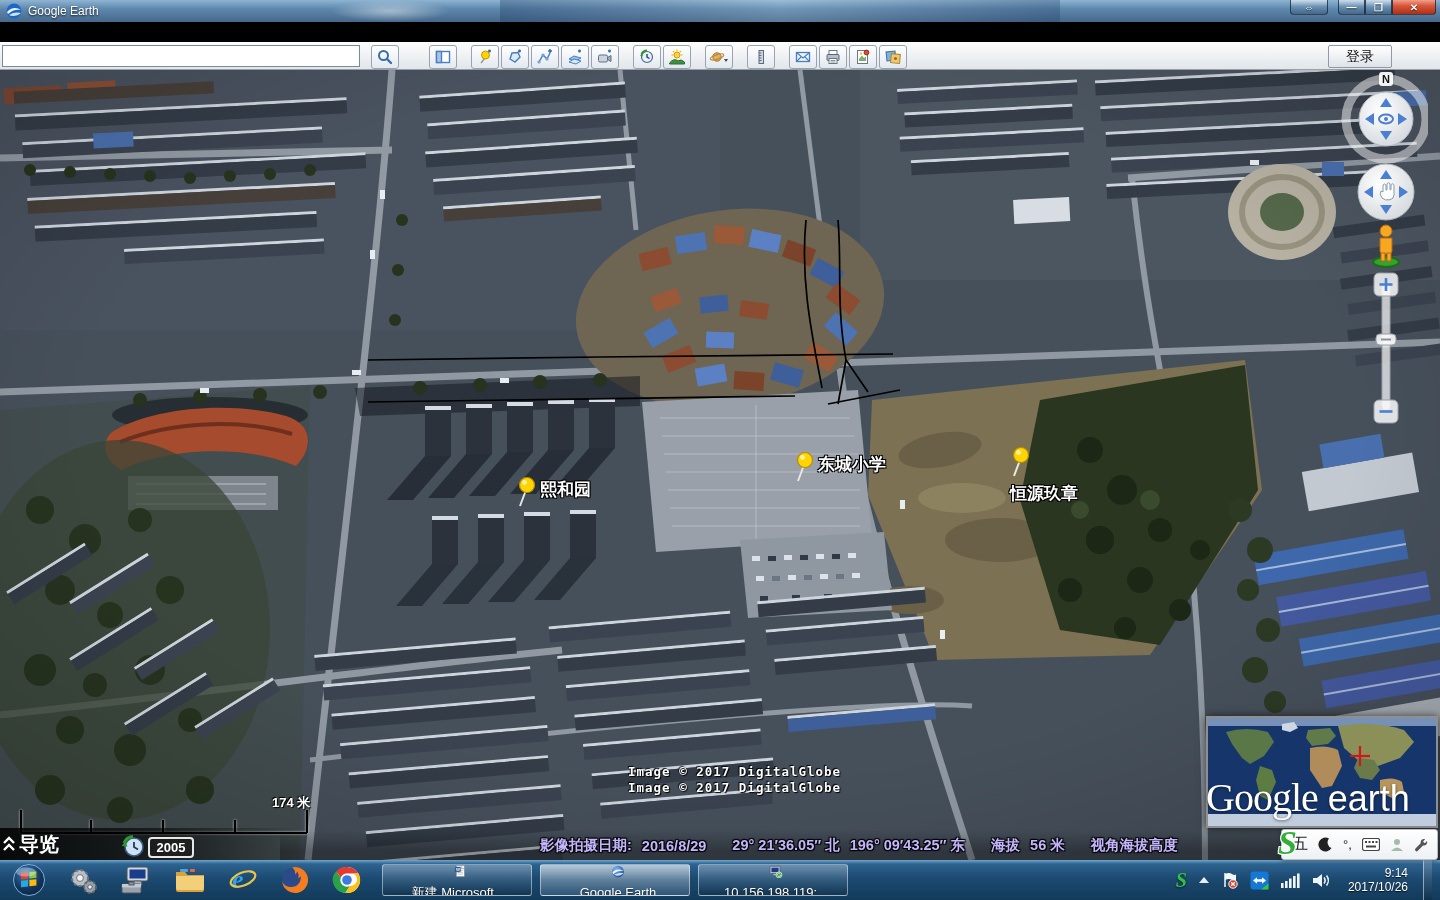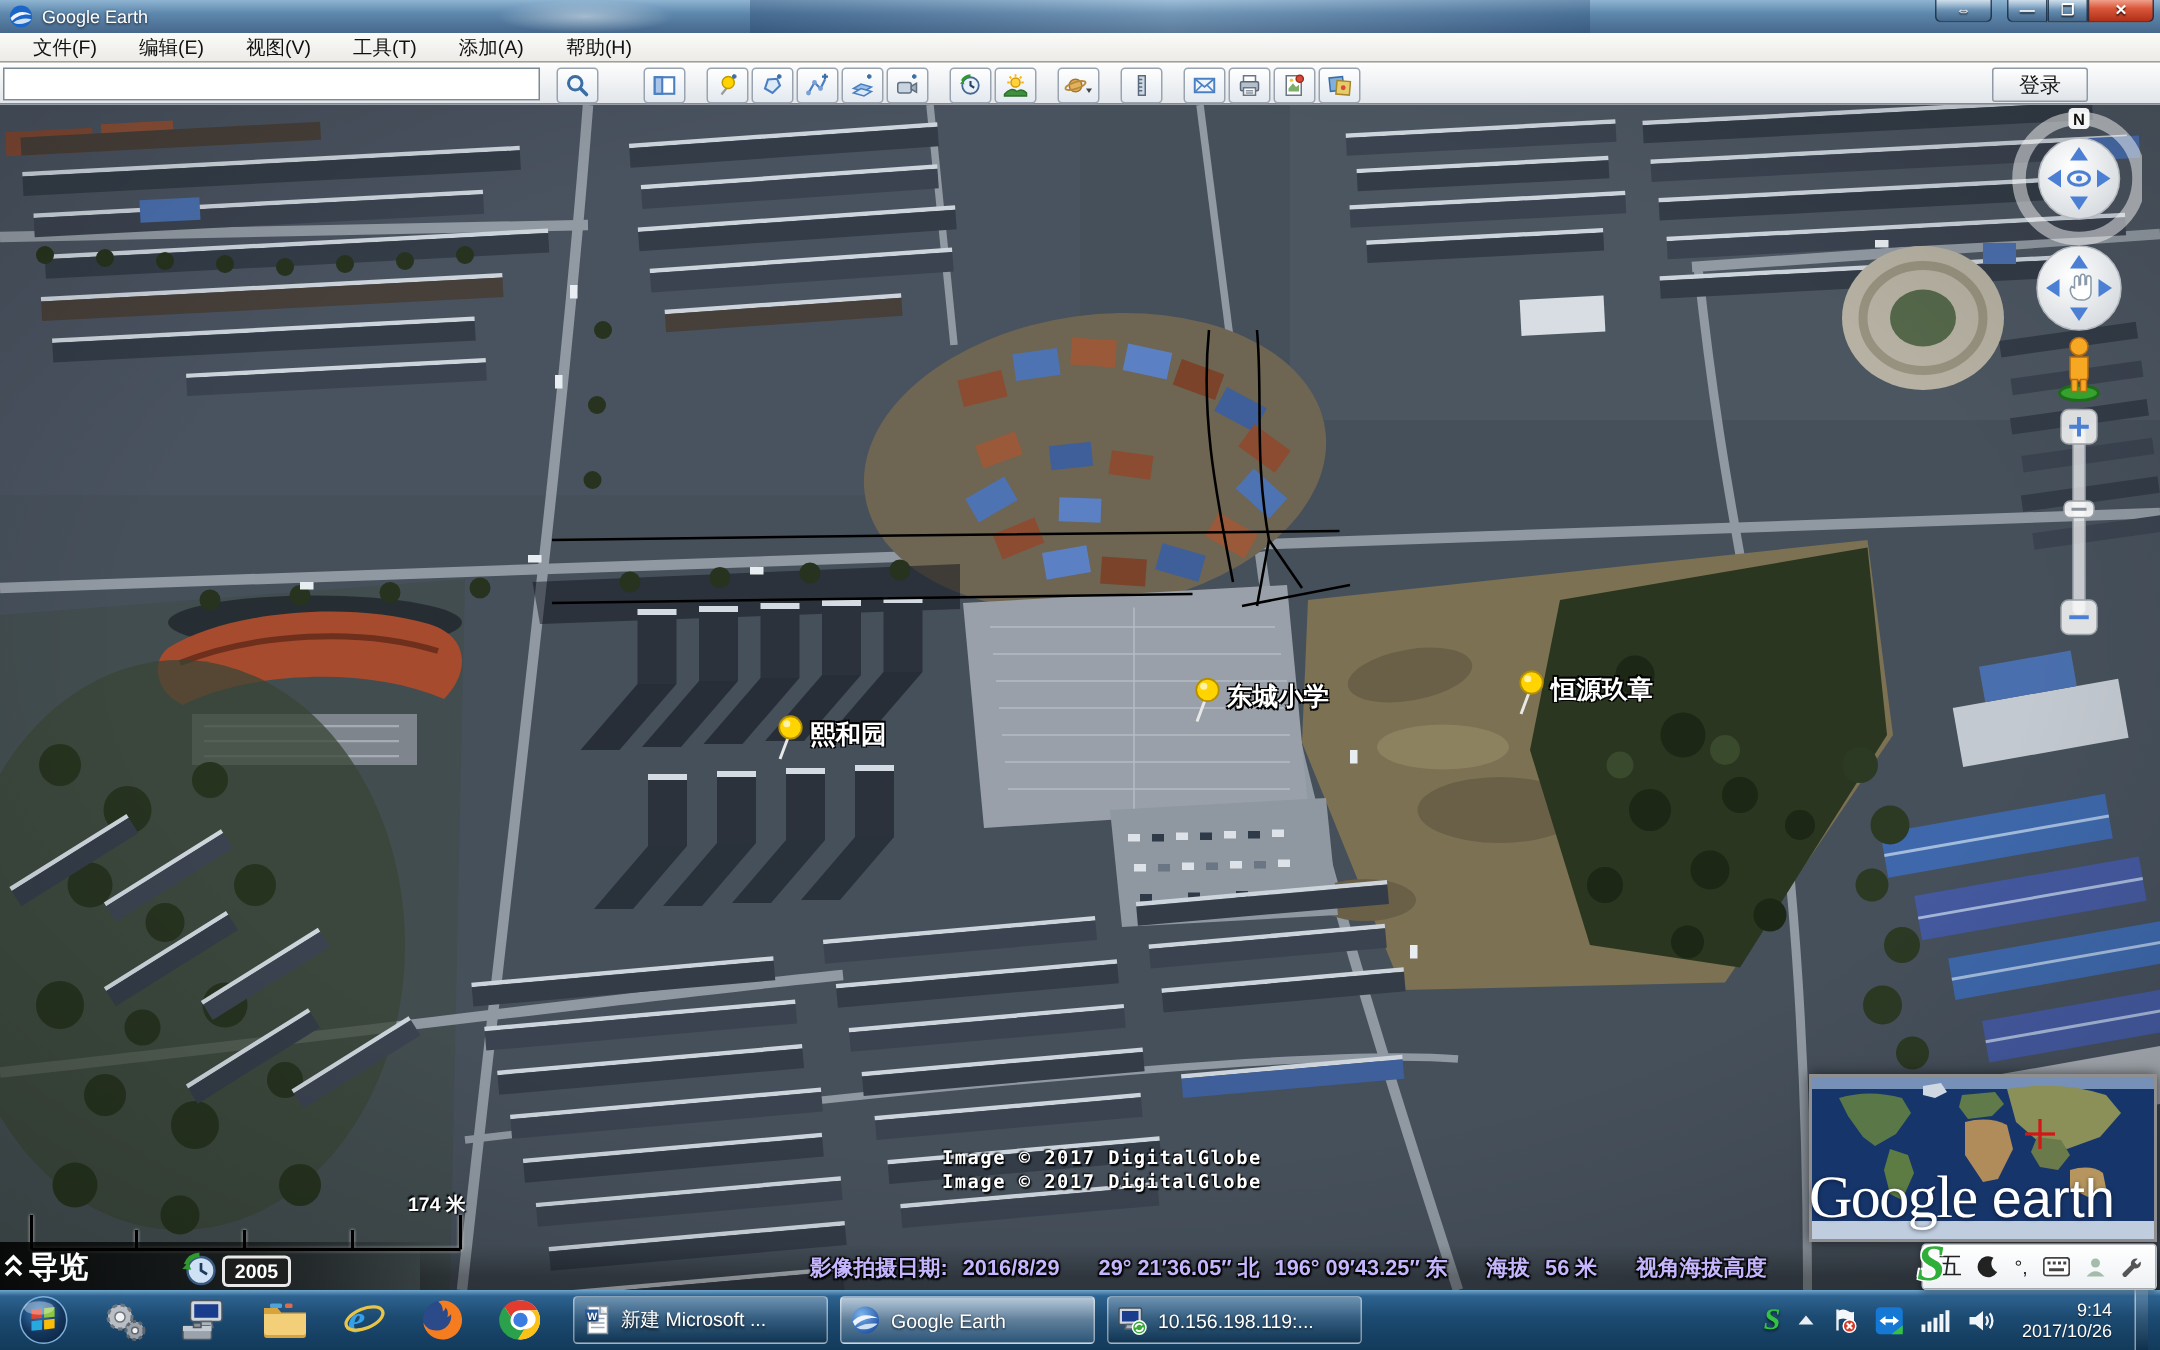--- a/index.html
+++ b/index.html
@@ -108,24 +108,24 @@
     text-shadow:-1px -1px 0 #fff,1px -1px 0 #fff,-1px 1px 0 #fff,1px 1px 0 #fff; }
   .ime-item { margin-left:10px; font-size:16px; color:#222; display:flex; align-items:center; }
   .ime-item:first-of-type { margin-left:36px; }
 
   
   .taskbar { position:absolute; left:0; top:860px; width:1440px; height:40px;
     background:linear-gradient(180deg,#6ea6cd 0%,#2e6390 10%,#1c4a71 45%,#123a5a 100%);
     display:flex; align-items:center; }
   .quick { display:flex; align-items:center; gap:22px; margin-left:12px; }
   .task-buttons { display:flex; gap:8px; margin-left:20px; }
-  .taskbtn { width:170px; height:32px; border:1px solid rgba(255,255,255,.45); border-radius:3px;
+  .taskbtn { width:150px; height:32px; border:1px solid rgba(255,255,255,.45); border-radius:3px;
     background:linear-gradient(180deg,rgba(255,255,255,.30),rgba(255,255,255,.10) 50%,rgba(0,0,0,.12));
     display:flex; align-items:center; color:#fff; font-size:13px;
-    text-shadow:0 1px 2px rgba(0,0,0,.8); padding-left:6px; gap:7px; }
+    text-shadow:0 1px 2px rgba(0,0,0,.8); padding-left:6px; gap:7px;flex-direction:column; }
   .taskbtn.active { background:linear-gradient(180deg,rgba(255,255,255,.65),rgba(255,255,255,.30) 50%,rgba(120,160,200,.25)); }
   .taskbtn .lbl { overflow:hidden; white-space:nowrap; }
   .tray { position:absolute; right:8px; top:0; height:40px; display:flex; align-items:center; gap:11px; }
   .trayclock { text-align:right; color:#fff; font-size:12px; line-height:14px;
     text-shadow:0 1px 1px rgba(0,0,0,.8); margin-left:6px; }
   .showdesk { width:9px; height:40px; border-left:1px solid rgba(255,255,255,.5);
     background:linear-gradient(180deg,rgba(255,255,255,.2),rgba(0,0,0,.15)); margin-left:4px; }
   .tray-s { font-size:20px; font-weight:bold; font-family:"Liberation Serif",serif; font-style:italic;
     color:#35c243; text-shadow:0 1px 2px rgba(0,0,0,.6); }
 </style>
@@ -146,28 +146,20 @@
     <div class="winbtns">
       <div class="wbtn arrow">⇔</div>
       <div class="wgroup">
         <div class="wbtn">—</div>
         <div class="wbtn">❐</div>
         <div class="wbtn close">✕</div>
       </div>
     </div>
   </div>
 
-  <div class="menubar">
-    <span class="menu-item">文件(F)</span>
-    <span class="menu-item">编辑(E)</span>
-    <span class="menu-item">视图(V)</span>
-    <span class="menu-item">工具(T)</span>
-    <span class="menu-item">添加(A)</span>
-    <span class="menu-item">帮助(H)</span>
-  </div>
 
   <div class="toolbar">
     <input class="search-input" value="" style="">
     <div class="tbtn search-btn">
       <svg width="16" height="16" viewBox="0 0 16 16">
         <circle cx="6.5" cy="6.5" r="4.5" fill="none" stroke="#3a6ea5" stroke-width="2"></circle>
         <line x1="10" y1="10" x2="14" y2="14" stroke="#3a6ea5" stroke-width="2.4" stroke-linecap="round"></line>
       </svg>
     </div>
 
@@ -670,21 +662,21 @@
       <span class="pin-label">熙和园</span>
     </div>
     <div class="placemark" style="left:792px; top:381px;justify-content:space-between;">
       <svg width="24" height="34" viewBox="0 0 24 34">
         <line x1="12" y1="14" x2="6" y2="30" stroke="#e8e8e8" stroke-width="2"></line>
         <circle cx="13" cy="9" r="7.5" fill="#ffd400" stroke="#b38f00" stroke-width="1.2"></circle>
         <circle cx="10.5" cy="6.5" r="2.4" fill="#fff2a8"></circle>
       </svg>
       <span class="pin-label">东城小学</span>
     </div>
-    <div class="placemark" style="left:1008px; top:376px;">
+    <div class="placemark" style="left:1008px; top:376px;flex-direction:column;">
       <svg width="24" height="34" viewBox="0 0 24 34">
         <line x1="12" y1="14" x2="6" y2="30" stroke="#e8e8e8" stroke-width="2"></line>
         <circle cx="13" cy="9" r="7.5" fill="#ffd400" stroke="#b38f00" stroke-width="1.2"></circle>
         <circle cx="10.5" cy="6.5" r="2.4" fill="#fff2a8"></circle>
       </svg>
       <span class="pin-label">恒源玖章</span>
     </div>
 
     <div class="watermark" style="left:628px; top:694px;">Image © 2017 DigitalGlobe</div>
     <div class="watermark" style="left:628px; top:710px;">Image © 2017 DigitalGlobe</div>

